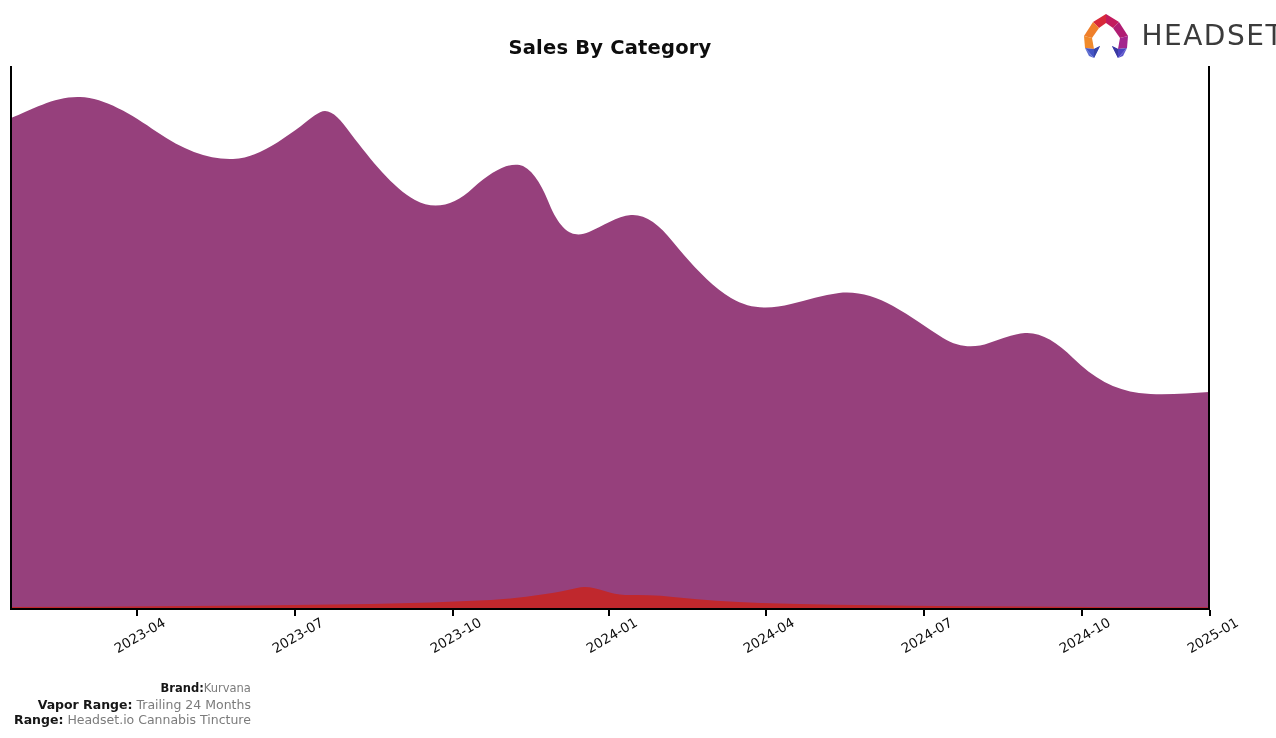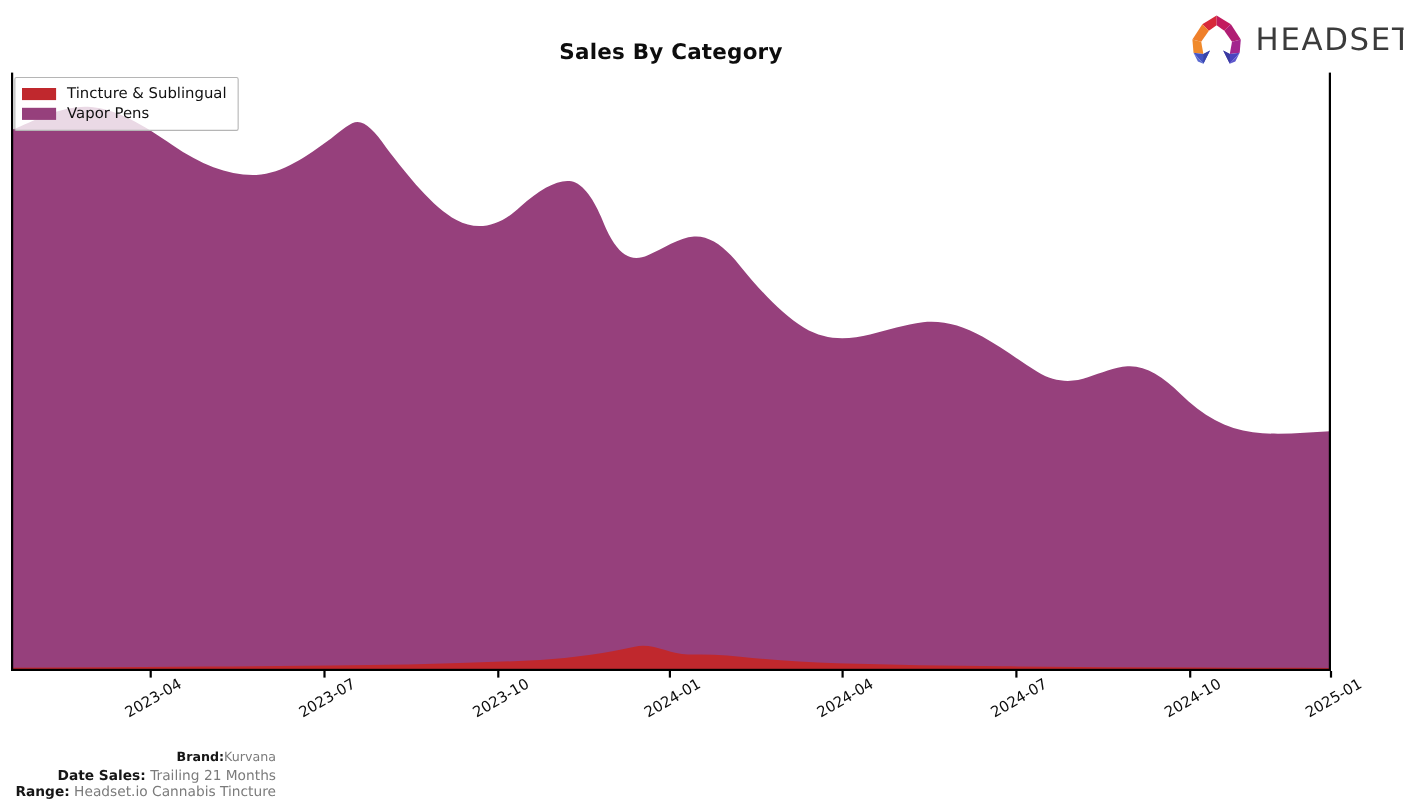--- a/index.html
+++ b/index.html
@@ -222,38 +222,28 @@
 
   <div class="xtick-label" style="left:40px;width:120px">2023-04</div>
   <div class="xtick-label" style="left:198px;width:120px">2023-07</div>
   <div class="xtick-label" style="left:356px;width:120px">2023-10</div>
   <div class="xtick-label" style="left:512px;width:120px">2024-01</div>
   <div class="xtick-label" style="left:669px;width:120px">2024-04</div>
   <div class="xtick-label" style="left:827px;width:120px">2024-07</div>
   <div class="xtick-label" style="left:985px;width:120px">2024-10</div>
   <div class="xtick-label" style="left:1113px;width:120px">2025-01</div>
 
-  <div class="legend">
-    <div class="legend-row">
-      <span class="legend-swatch" style="background:#c0282d"></span>
-      <span class="legend-label">Tincture &amp; Sublingual</span>
-    </div>
-    <div class="legend-row">
-      <span class="legend-swatch" style="background:#96407c"></span>
-      <span class="legend-label">Vapor Pens</span>
-    </div>
-  </div>
 
   <div class="footer">
     <div class="footer-line">
       <span class="footer-key">Brand:</span><span>Kurvana</span>
     </div>
     <div class="footer-line big">
-      <span class="footer-key">Date Sales:</span>
-      <span>Trailing 21 Months</span>
+      <span class="footer-key">Vapor Range:</span>
+      <span>Trailing 24 Months</span>
     </div>
     <div class="footer-line big">
       <span class="footer-key">Range:</span>
       <span>Headset.io Cannabis Tincture</span>
     </div>
   </div>
 
 </div>
 
 </body></html>

